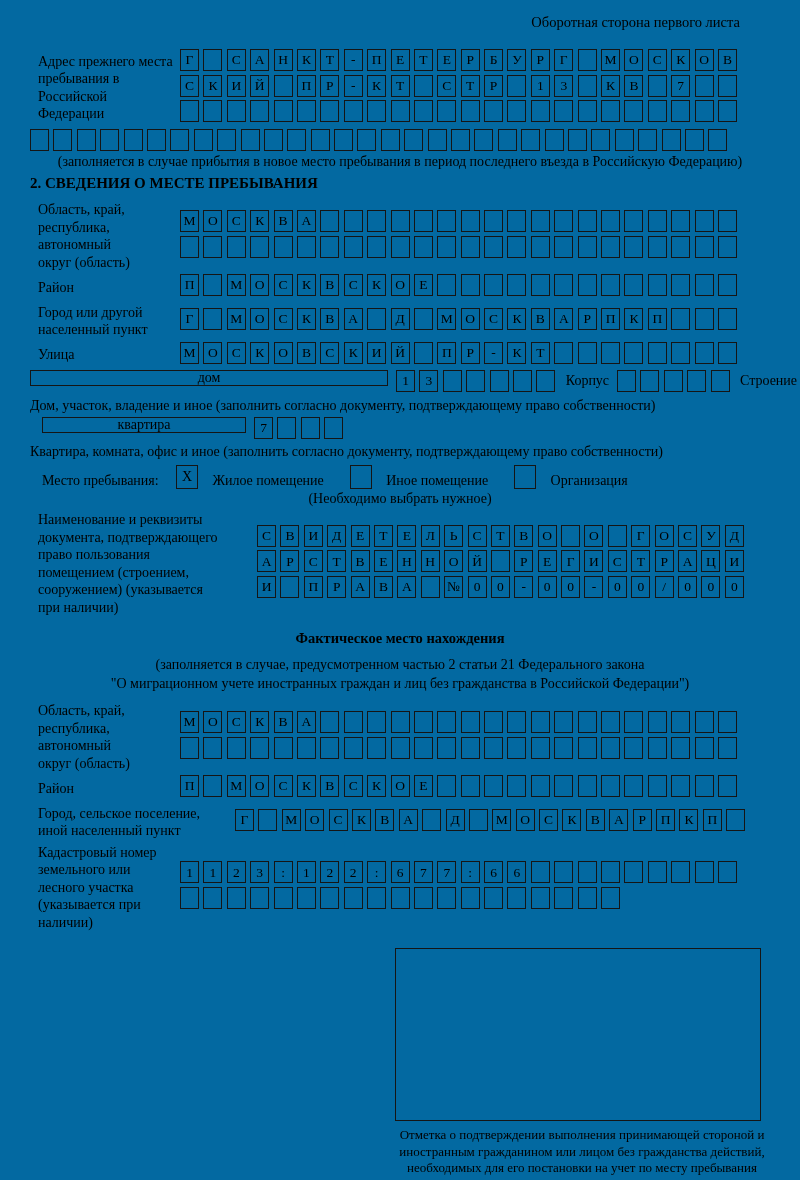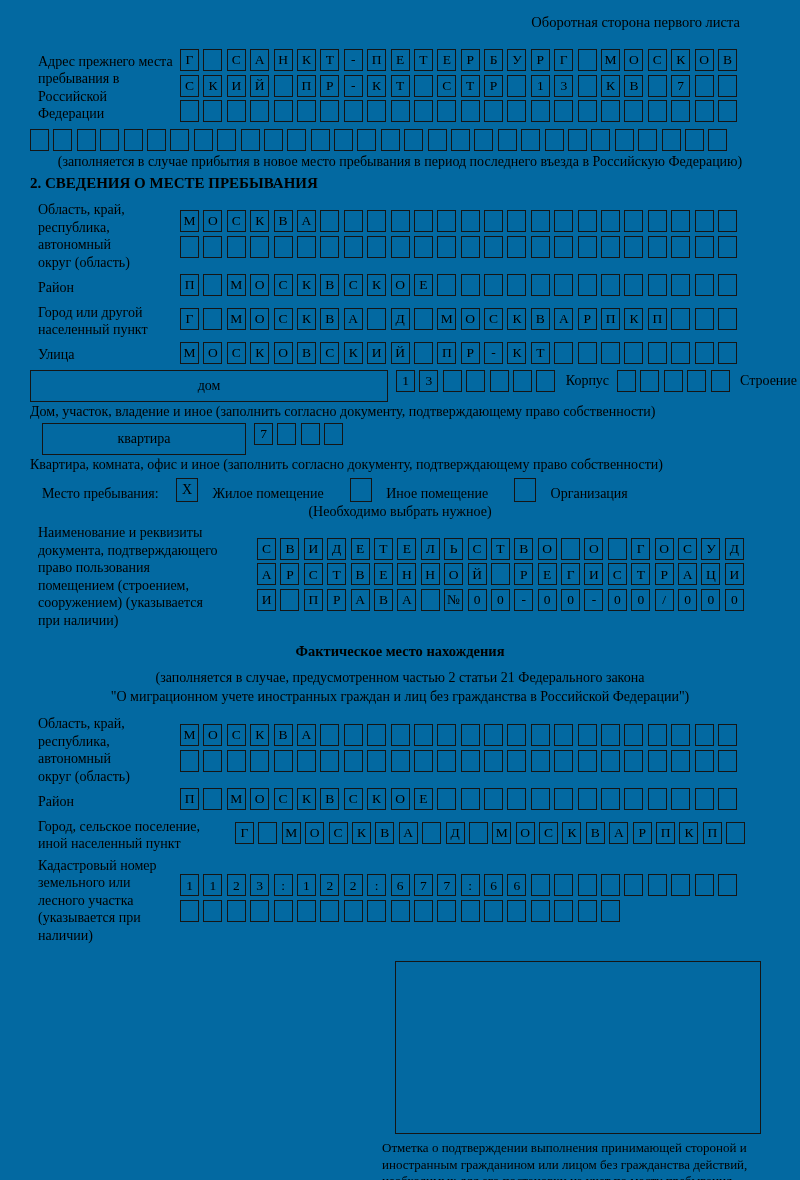--- a/index.html
+++ b/index.html
@@ -25,37 +25,37 @@
   .flabel.wide{width:200px;padding-right:10px;}
   .flabel.wide2{width:205px;padding-right:4px;}
   .fcells{flex:1;}
   .caption{font-size:14px;line-height:15px;margin:1px 0 4px 0;}
   .caption.center{text-align:center;}
   .sec-title{font-weight:bold;font-size:15px;margin:6px 0 8px 0;}
   .sub-title{text-align:center;font-weight:bold;font-size:14.5px;margin:14px 0 10px 0;}
   
   .domrow{display:flex;align-items:flex-start;margin-bottom:2px;}
   .bigbox{
-    flex:none;box-sizing:border-box;border:1.6px solid #151515;height:32px;
+    flex:none;box-sizing:border-box;border:1.6px solid #151515;height:16px;
     display:flex;align-items:center;justify-content:center;font-size:14px;margin-right:8px;font-family:Liberation Serif, serif;
   }
   .bigbox.dom{width:358px;}
   .bigbox.kvart{width:204px;margin-left:12px;}
   .inline-label{flex:none;font-size:14px;padding:3px 8px 0 6px;}
   
   .mestorow{display:flex;align-items:flex-end;margin:6px 0 2px 4px;}
   .mestorow .opt-label{font-size:14px;margin-right:26px;}
   .mestorow .mesto-label{font-size:14px;width:142px;flex:none;padding-left:8px;box-sizing:border-box;}
   .mestorow .boxrow{margin:0 10px 0 0;}
   
   .markbox{
     box-sizing:border-box;border:1.7px solid #151515;
     width:366px;height:173px;margin:6px 0 6px 365px;
   }
-  .markcaption{width:400px;margin-left:352px;text-align:left;font-size:13px;line-height:16.5px;}
+  .markcaption{width:400px;margin-left:352px;text-align:center;font-size:13px;line-height:16.5px;}
   .spacer8{height:8px;}
 </style>
 </head>
 <body>
 
 <div class="page">
 
   <div class="header-note">Оборотная сторона первого листа</div>
 
   <div class="frow">

